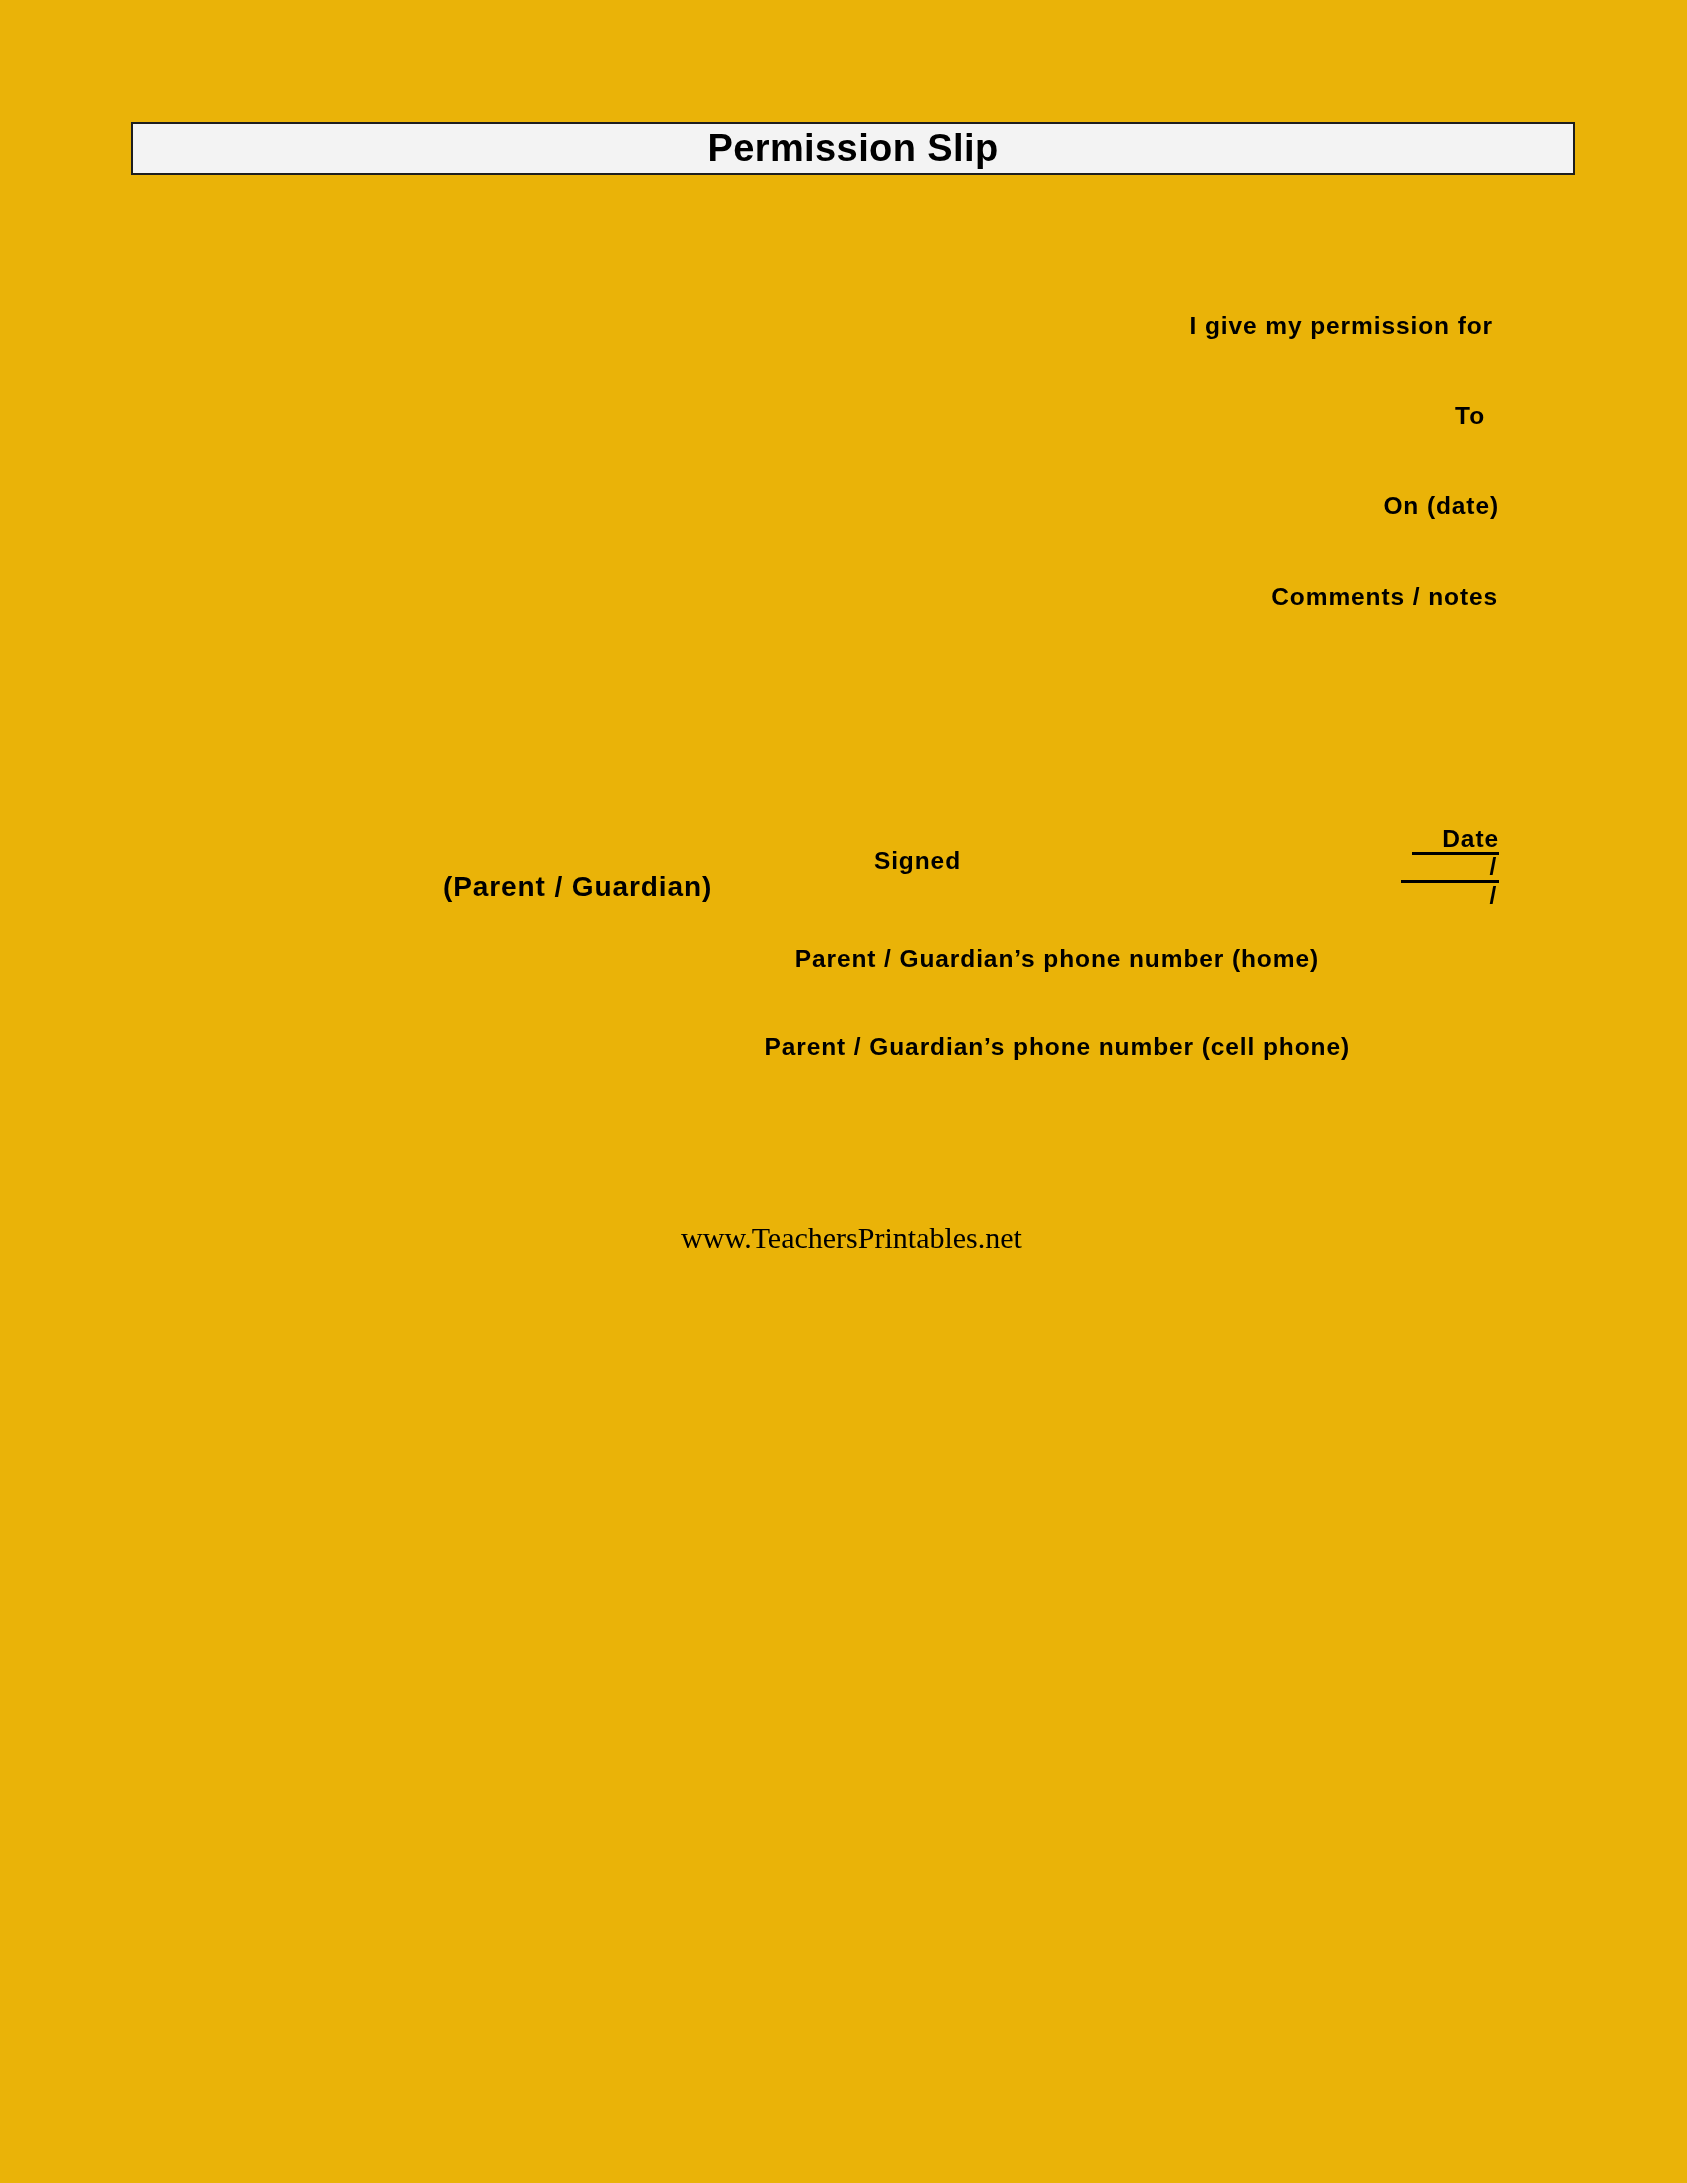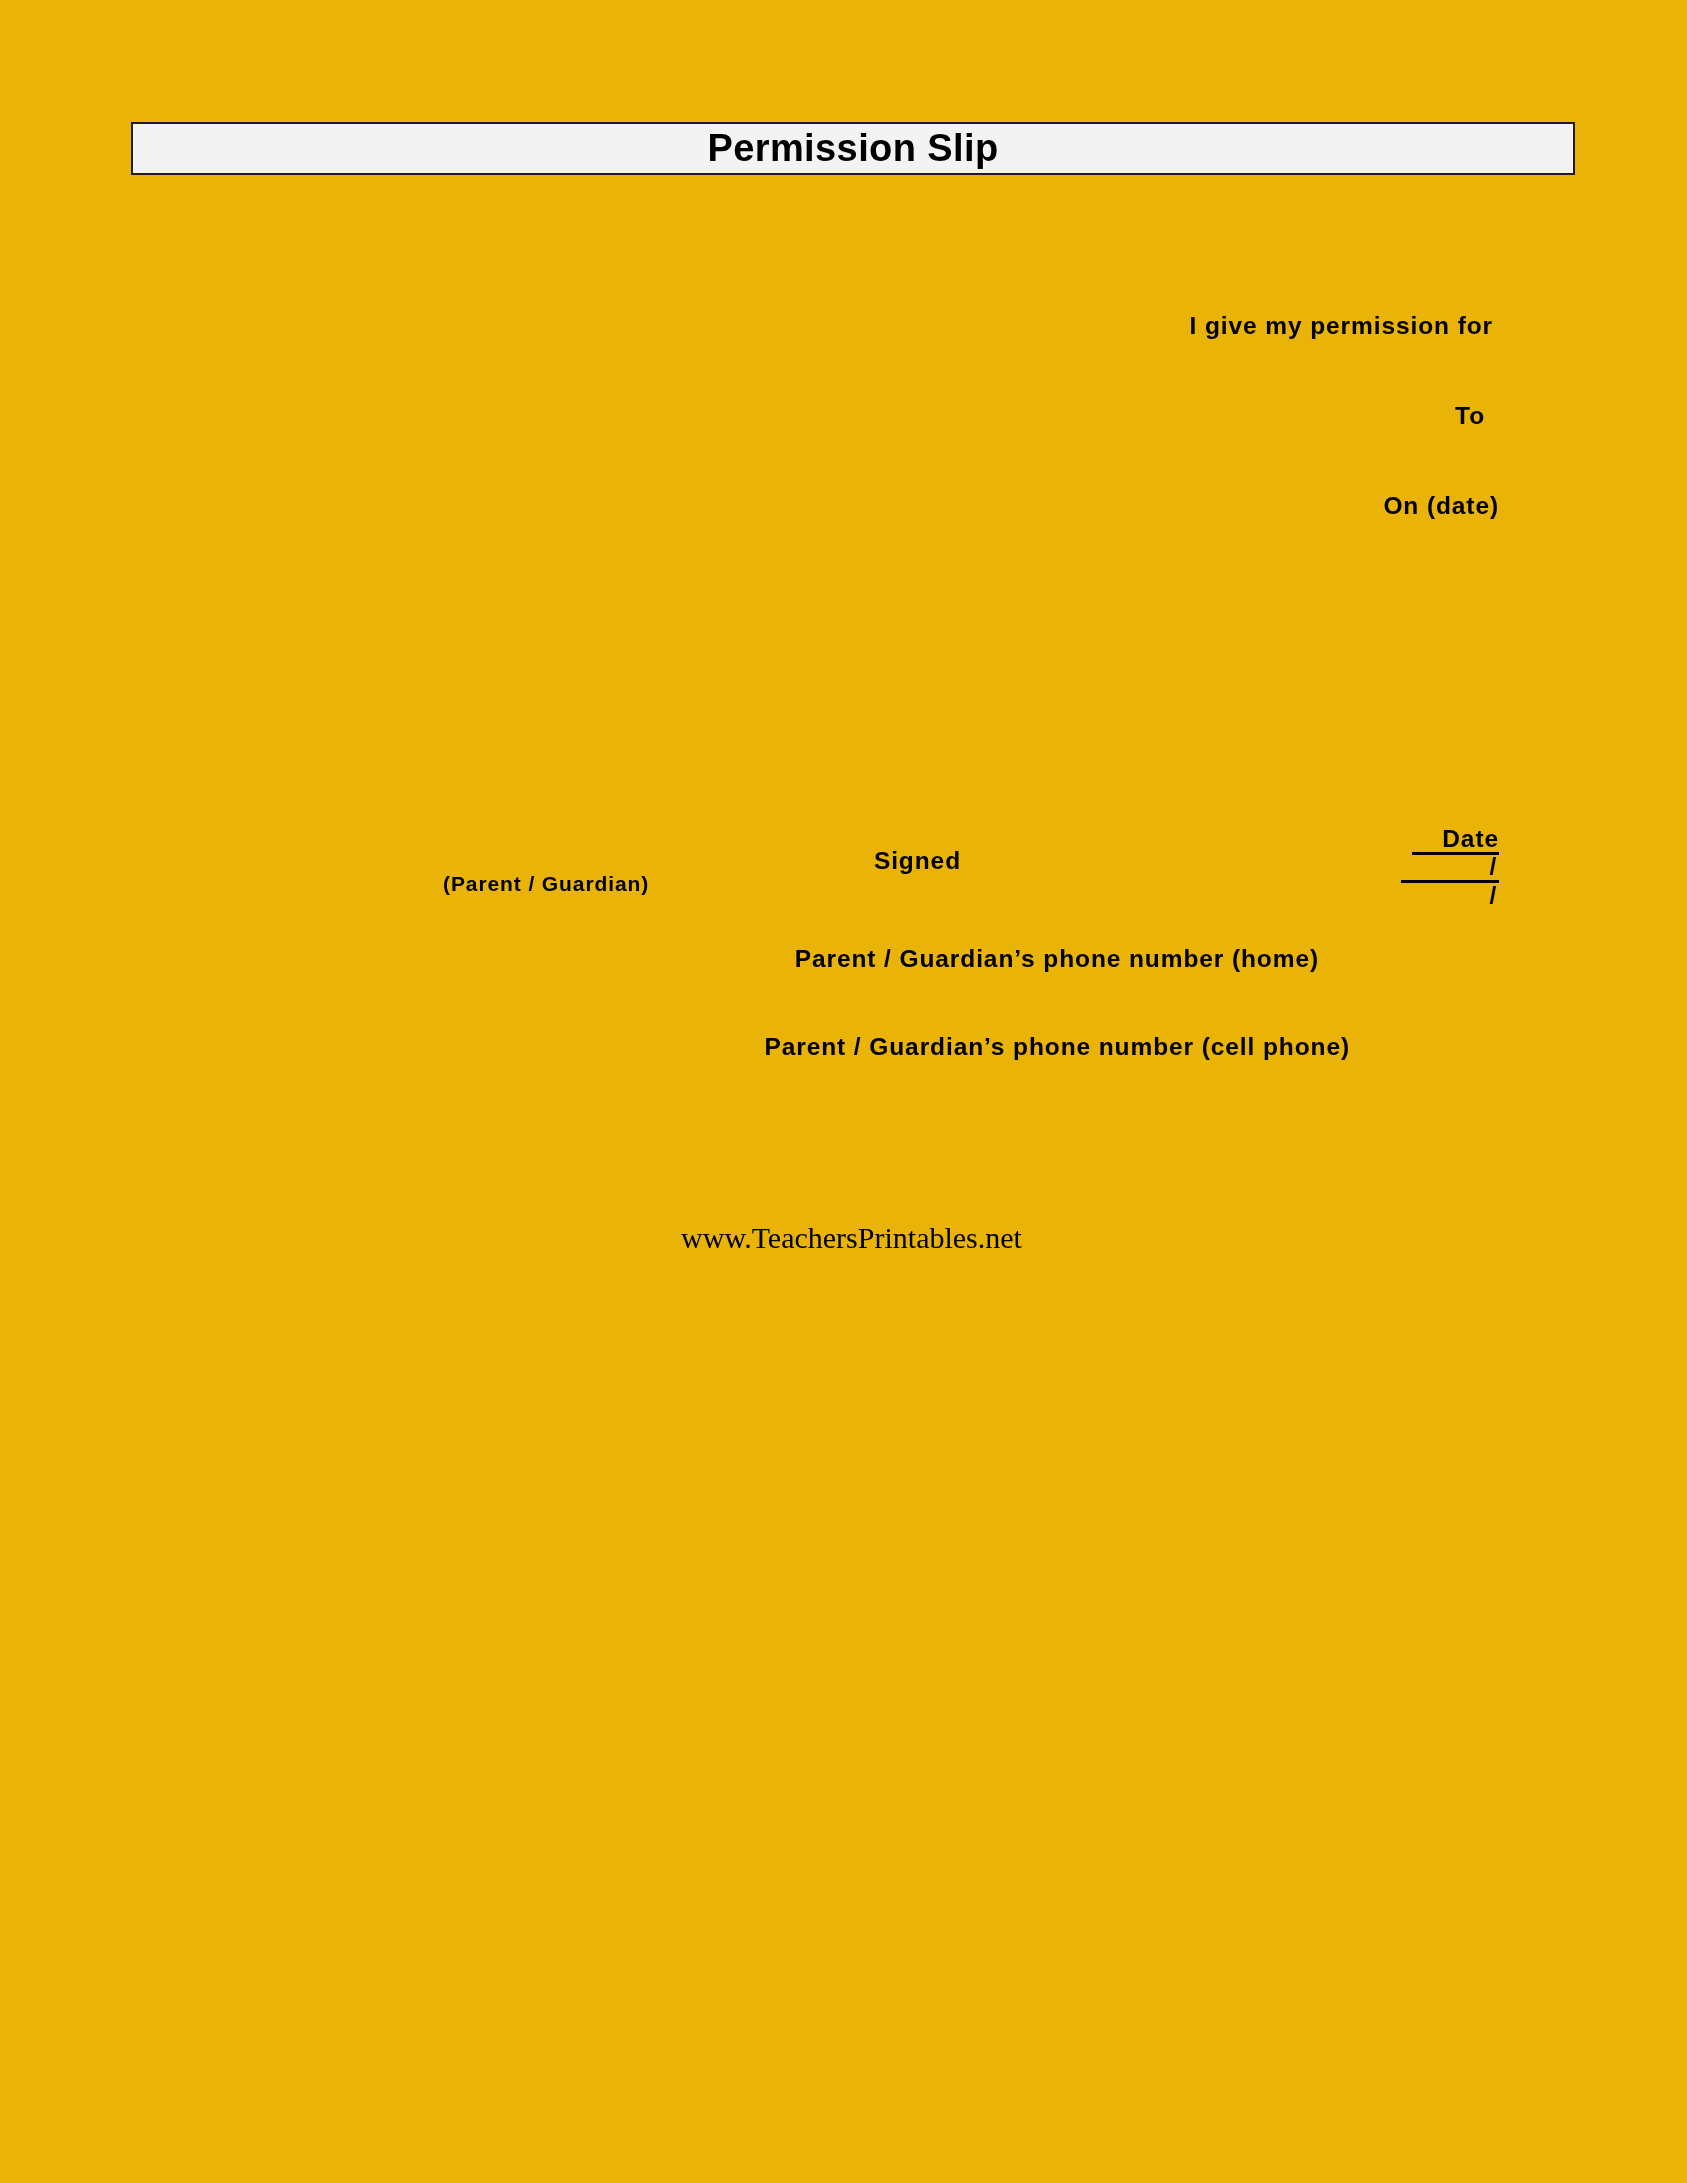--- a/index.html
+++ b/index.html
@@ -76,21 +76,21 @@
     font-size: 24.5px;
     font-weight: 700;
     line-height: 1;
     padding: 0 2.6px;
   }
 
   .caption {
     position: absolute;
     left: 443px;
     top: 873px;
-    font-size: 21px;
+    font-size: 28px;
     font-weight: 700;
     letter-spacing: 0.9px;
     line-height: 1;
     white-space: nowrap;
   }
 
   .footer {
     position: absolute;
     left: 0;
     top: 1221px;
@@ -119,20 +119,24 @@
   <div class="row" style="left:136px; top:404px; width:1349px;">
     <span class="flabel">To</span>
     <div class="line"></div>
   </div>
 
   <div class="row" style="left:136px; top:494px; width:1363px;gap:16px;">
     <span class="flabel">On (date)</span>
     <div class="line"></div>
   </div>
 
+  <div class="row" style="left:136px; top:585px; width:1362px;">
+    <span class="flabel">Comments / notes</span>
+    <div class="line"></div>
+  </div>
 
   <div class="row" style="left:136px; top:676px; width:1359px;">
     <div class="line full"></div>
   </div>
 
   <div class="row" style="left:136px; top:849px; width:825px;">
     <span class="flabel">Signed</span>
     <div class="line"></div>
   </div>
 

